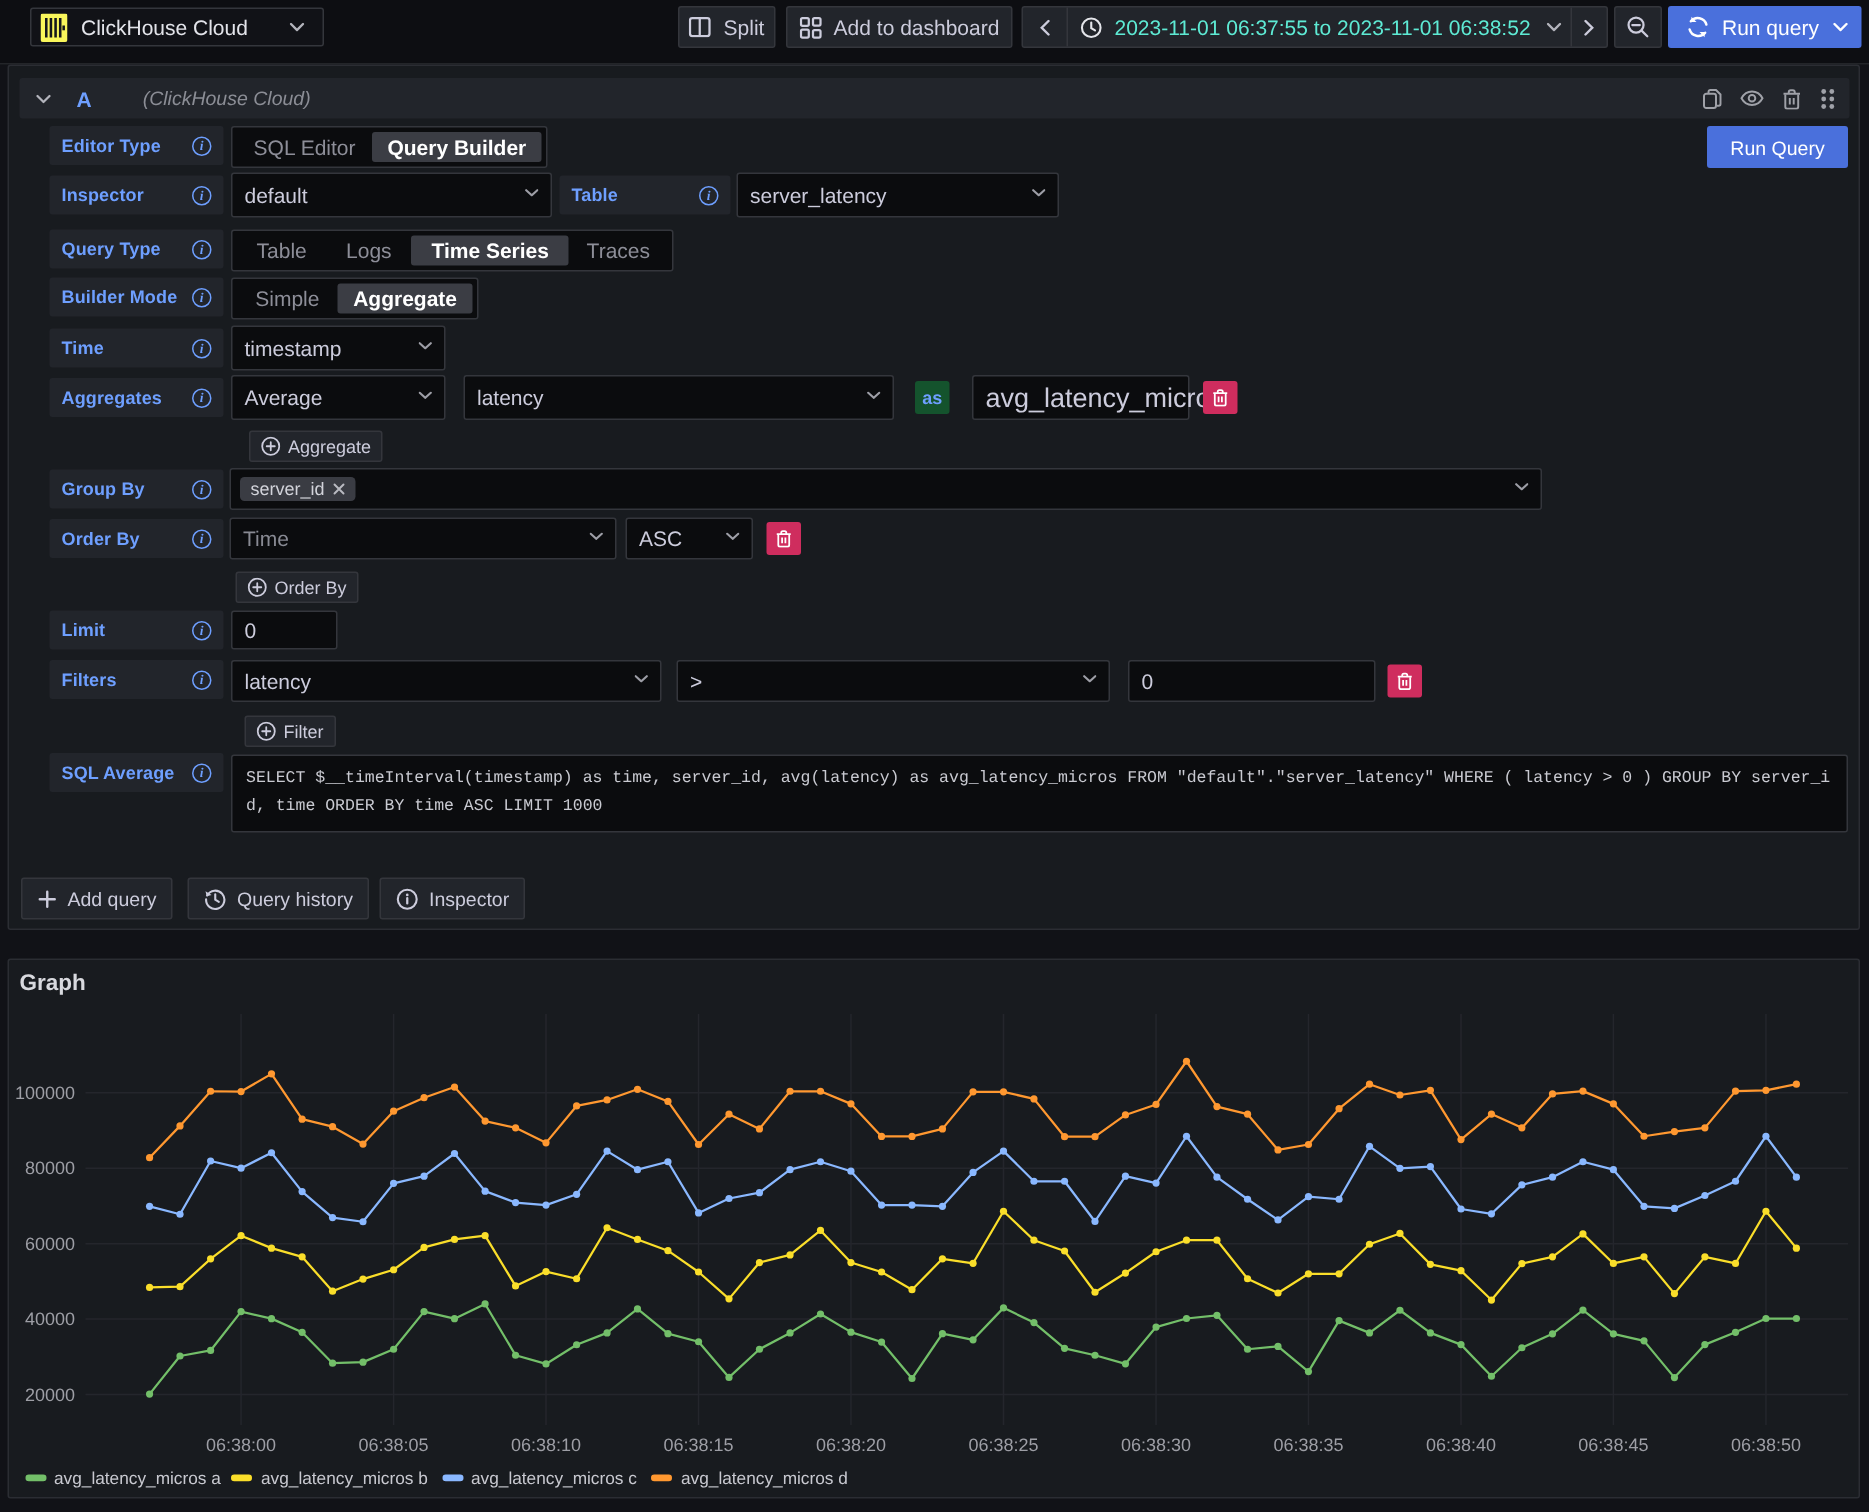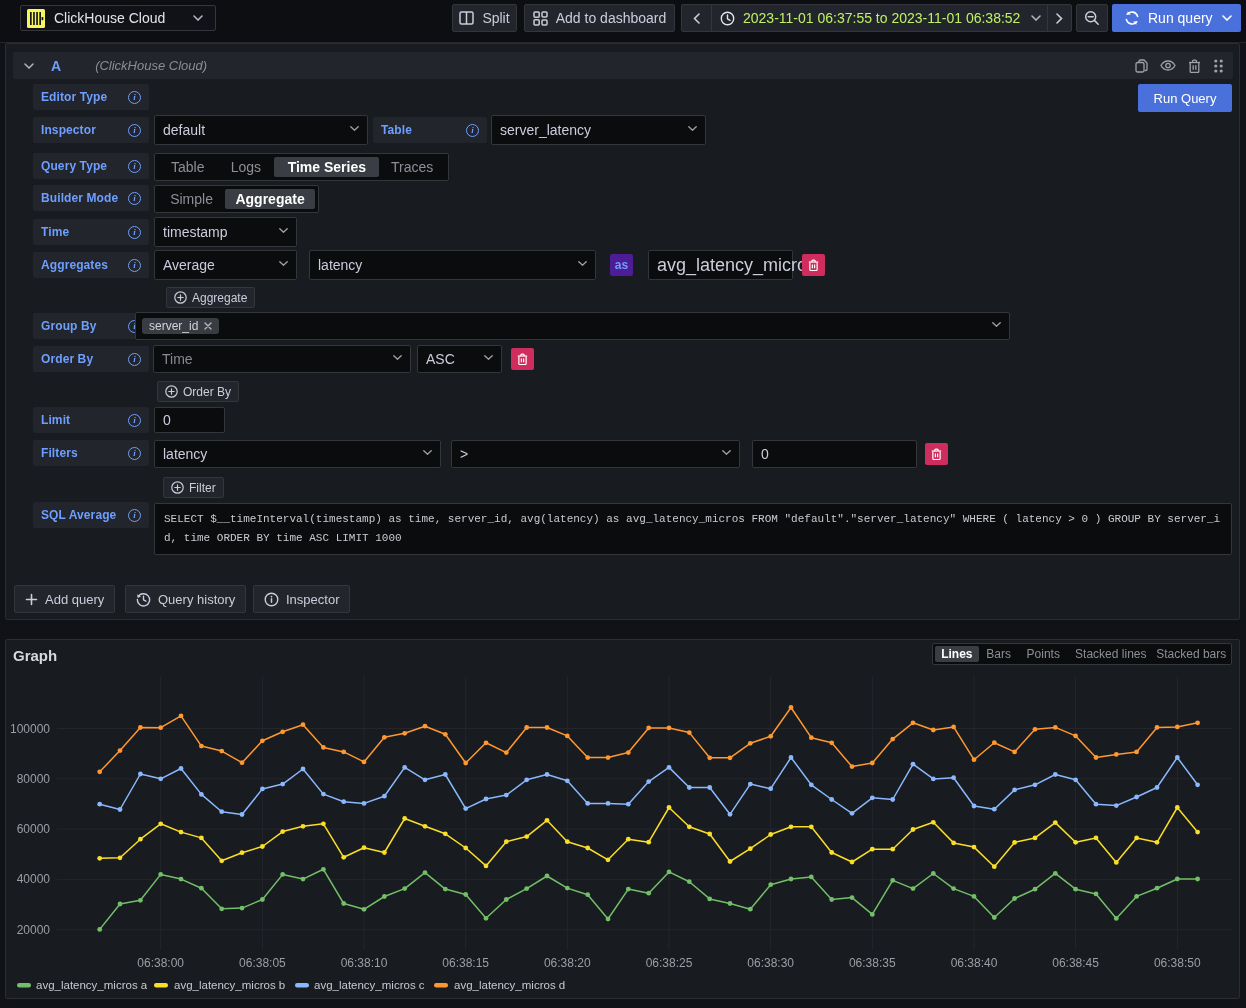--- a/index.html
+++ b/index.html
@@ -77,21 +77,21 @@
   <div class="tbtn" style="left:681px;width:391px;justify-content:flex-start;gap:0">
     <div style="width:30px;display:flex;align-items:center;justify-content:center;height:100%;border-right:1px solid #34363c">
       <svg width="7" height="11" viewBox="0 0 7 11">
             <path d="M6 1L1.5 5.5 6 10" stroke="#ccccdc" stroke-width="1.6" fill="none" stroke-linecap="round"></path>
           </svg>
     </div>
     <svg style="margin-left:8px" width="15" height="15" viewBox="0 0 15 15">
           <circle cx="7.5" cy="7.5" r="6.2" fill="none" stroke="#e4e5ea" stroke-width="1.4"></circle>
           <path d="M7.5 4v3.8l2.5 1.5" stroke="#e4e5ea" stroke-width="1.4" fill="none" stroke-linecap="round"></path>
         </svg>
-    <span style="margin-left:8px;color:#bef264">2023-11-01 06:37:55 to 2023-11-01 06:38:52</span>
+    <span style="margin-left:8px;color:#5eead4">2023-11-01 06:37:55 to 2023-11-01 06:38:52</span>
     <svg style="margin-left:11px" width="10" height="6" viewBox="0 0 10 6">
           <path d="M1 1l4 4 4-4" stroke="#b3b4bc" stroke-width="1.6" fill="none" stroke-linecap="round"></path>
         </svg>
     <div style="position:absolute;right:0;width:24px;display:flex;align-items:center;justify-content:center;height:100%;border-left:1px solid #34363c">
       <svg width="7" height="11" viewBox="0 0 7 11">
             <path d="M1 1l4.5 4.5L1 10" stroke="#ccccdc" stroke-width="1.6" fill="none" stroke-linecap="round"></path>
           </svg>
     </div>
   </div>
   <div class="tbtn" style="left:1076px;width:32px">
@@ -201,20 +201,24 @@
     </div>
 <div class="lbl" style="top:502px">
       <span class="txt">SQL Average</span>
       <span class="info">i</span>
     </div>
 <div class="lbl" style="left:373px;top:117px;width:114px">
       <span class="txt">Table</span>
       <span class="info">i</span>
     </div>
 
+<div class="rgrp" style="left:154px;top:84px;width:211px;height:28px">
+  <div class="chip" style="width:91px">SQL Editor</div>
+  <div class="chip on" style="width:114px">Query Builder</div>
+</div>
 <div class="tbtn blue" style="left:1138px;top:84px;width:94px;height:28px;position:absolute;border:none;font-size:13px">Run Query</div>
 
 <div class="sel" style="left:491px;top:115px;width:215px;height:30px">server_latency<svg class="caret" width="9" height="5" viewBox="0 0 9 5">
         <path d="M.8.8l3.7 3.4L8.2.8" stroke="#9d9ea6" stroke-width="1.4" fill="none" stroke-linecap="round"></path>
       </svg></div>
 <div class="sel" style="left:154px;top:115px;width:214px;height:30px">default<svg class="caret" width="9" height="5" viewBox="0 0 9 5">
         <path d="M.8.8l3.7 3.4L8.2.8" stroke="#9d9ea6" stroke-width="1.4" fill="none" stroke-linecap="round"></path>
       </svg></div>
 
 <div class="rgrp" style="left:154px;top:153px;width:295px;height:28px">
@@ -232,38 +236,38 @@
 <div class="sel" style="left:154px;top:217px;width:143px;height:30px">timestamp<svg class="caret" width="9" height="5" viewBox="0 0 9 5">
         <path d="M.8.8l3.7 3.4L8.2.8" stroke="#9d9ea6" stroke-width="1.4" fill="none" stroke-linecap="round"></path>
       </svg></div>
 
 <div class="sel" style="left:154px;top:250px;width:143px;height:30px">Average<svg class="caret" width="9" height="5" viewBox="0 0 9 5">
         <path d="M.8.8l3.7 3.4L8.2.8" stroke="#9d9ea6" stroke-width="1.4" fill="none" stroke-linecap="round"></path>
       </svg></div>
 <div class="sel" style="left:309px;top:250px;width:287px;height:30px">latency<svg class="caret" width="9" height="5" viewBox="0 0 9 5">
         <path d="M.8.8l3.7 3.4L8.2.8" stroke="#9d9ea6" stroke-width="1.4" fill="none" stroke-linecap="round"></path>
       </svg></div>
-<div class="abs" style="left:610px;top:254px;width:23px;height:22px;background:#4c1d95;border-radius:2px;color:#6e9fff;font-size:12px;font-weight:bold;display:flex;align-items:center;justify-content:center">as</div>
+<div class="abs" style="left:610px;top:254px;width:23px;height:22px;background:#14532d;border-radius:2px;color:#6e9fff;font-size:12px;font-weight:bold;display:flex;align-items:center;justify-content:center">as</div>
 <div class="inp" style="left:648px;top:250px;width:145px;height:30px;font-size:18px">avg_latency_micros</div>
 <div class="del" style="left:802px;top:254px">
       <svg width="11" height="12" viewBox="0 0 13 14">
         <g fill="none" stroke="#fff" stroke-width="1.4">
           <path d="M2.2 4v8.2A1.3 1.3 0 0 0 3.5 13.5h6a1.3 1.3 0 0 0 1.3-1.3V4"></path>
           <path d="M1 3.5h11"></path>
           <path d="M4.5 3.5v-1A1.3 1.3 0 0 1 5.8 1.2h1.4a1.3 1.3 0 0 1 1.3 1.3v1"></path>
           <path d="M5.2 6.3v4.4M7.8 6.3v4.4"></path>
         </g>
       </svg>
     </div>
 <div class="sbtn" style="left:166px;top:287px"><svg width="13" height="13" viewBox="0 0 13 13">
         <circle cx="6.5" cy="6.5" r="5.7" fill="none" stroke="#ccccdc" stroke-width="1.2"></circle>
         <path d="M6.5 3.8v5.4M3.8 6.5h5.4" stroke="#ccccdc" stroke-width="1.2" stroke-linecap="round"></path>
       </svg>Aggregate</div>
 
-<div class="sel" style="left:135px;top:312px;width:875px;height:28px;padding:0 6px">
+<div class="sel" style="left:153px;top:312px;width:875px;height:28px;padding:0 6px">
   <span style="background:#3a3c43;border-radius:3px;height:16px;display:inline-flex;align-items:center;padding:0 7px;font-size:12px;color:#d2d3da;gap:6px">server_id <svg width="8" height="8" viewBox="0 0 8 8">
           <path d="M1 1l6 6M7 1l-6 6" stroke="#b9bac1" stroke-width="1.3" stroke-linecap="round"></path>
         </svg></span>
   <svg class="caret" width="9" height="5" viewBox="0 0 9 5">
         <path d="M.8.8l3.7 3.4L8.2.8" stroke="#9d9ea6" stroke-width="1.4" fill="none" stroke-linecap="round"></path>
       </svg>
 </div>
 
 <div class="sel" style="left:153px;top:345px;width:258px;height:28px">
       <span class="ph">Time</span>
@@ -326,27 +330,20 @@
         <path d="M1 2.2l.8 3.3 3.3-.8z" fill="#ccccdc"></path>
       </svg>Query history</div>
 <div class="bbtn" style="left:253px"><svg width="15" height="15" viewBox="0 0 15 15">
         <circle cx="7.5" cy="7.5" r="6.3" fill="none" stroke="#ccccdc" stroke-width="1.4"></circle>
         <path d="M7.5 6.7v3.6" stroke="#ccccdc" stroke-width="1.5" stroke-linecap="round"></path>
         <circle cx="7.5" cy="4.6" r="0.9" fill="#ccccdc"></circle>
       </svg>Inspector</div>
 
 <div class="panel" style="left:5px;top:639px;width:1235px;height:360px"></div>
 <div class="abs" style="left:13px;top:647px;color:#d8d9de;font-size:15px;font-weight:bold">Graph</div>
-<div class="rgrp sm" style="left:932px;top:643px;width:300px;height:22px;padding:2px">
-  <div class="chip on" style="width:44px">Lines</div>
-  <div class="chip" style="width:40px">Bars</div>
-  <div class="chip" style="width:50px">Points</div>
-  <div class="chip" style="width:86px">Stacked lines</div>
-  <div class="chip" style="width:76px">Stacked bars</div>
-</div>
 <div class="abs" style="left:5px;top:639px;width:1233px;height:358px">
 <svg width="1233" height="358" viewBox="0 0 1233 358" style="position:absolute;left:0;top:0">
 <g stroke="#24262c" stroke-width="1">
           <line x1="52" x2="1227" y1="89.5" y2="89.5"></line>
           <line x1="52" x2="1227" y1="139.8" y2="139.8"></line>
           <line x1="52" x2="1227" y1="190.1" y2="190.1"></line>
           <line x1="52" x2="1227" y1="240.4" y2="240.4"></line>
           <line x1="52" x2="1227" y1="290.7" y2="290.7"></line>
           <line x1="155.7" x2="155.7" y1="37" y2="311"></line>
           <line x1="257.4" x2="257.4" y1="37" y2="311"></line>

